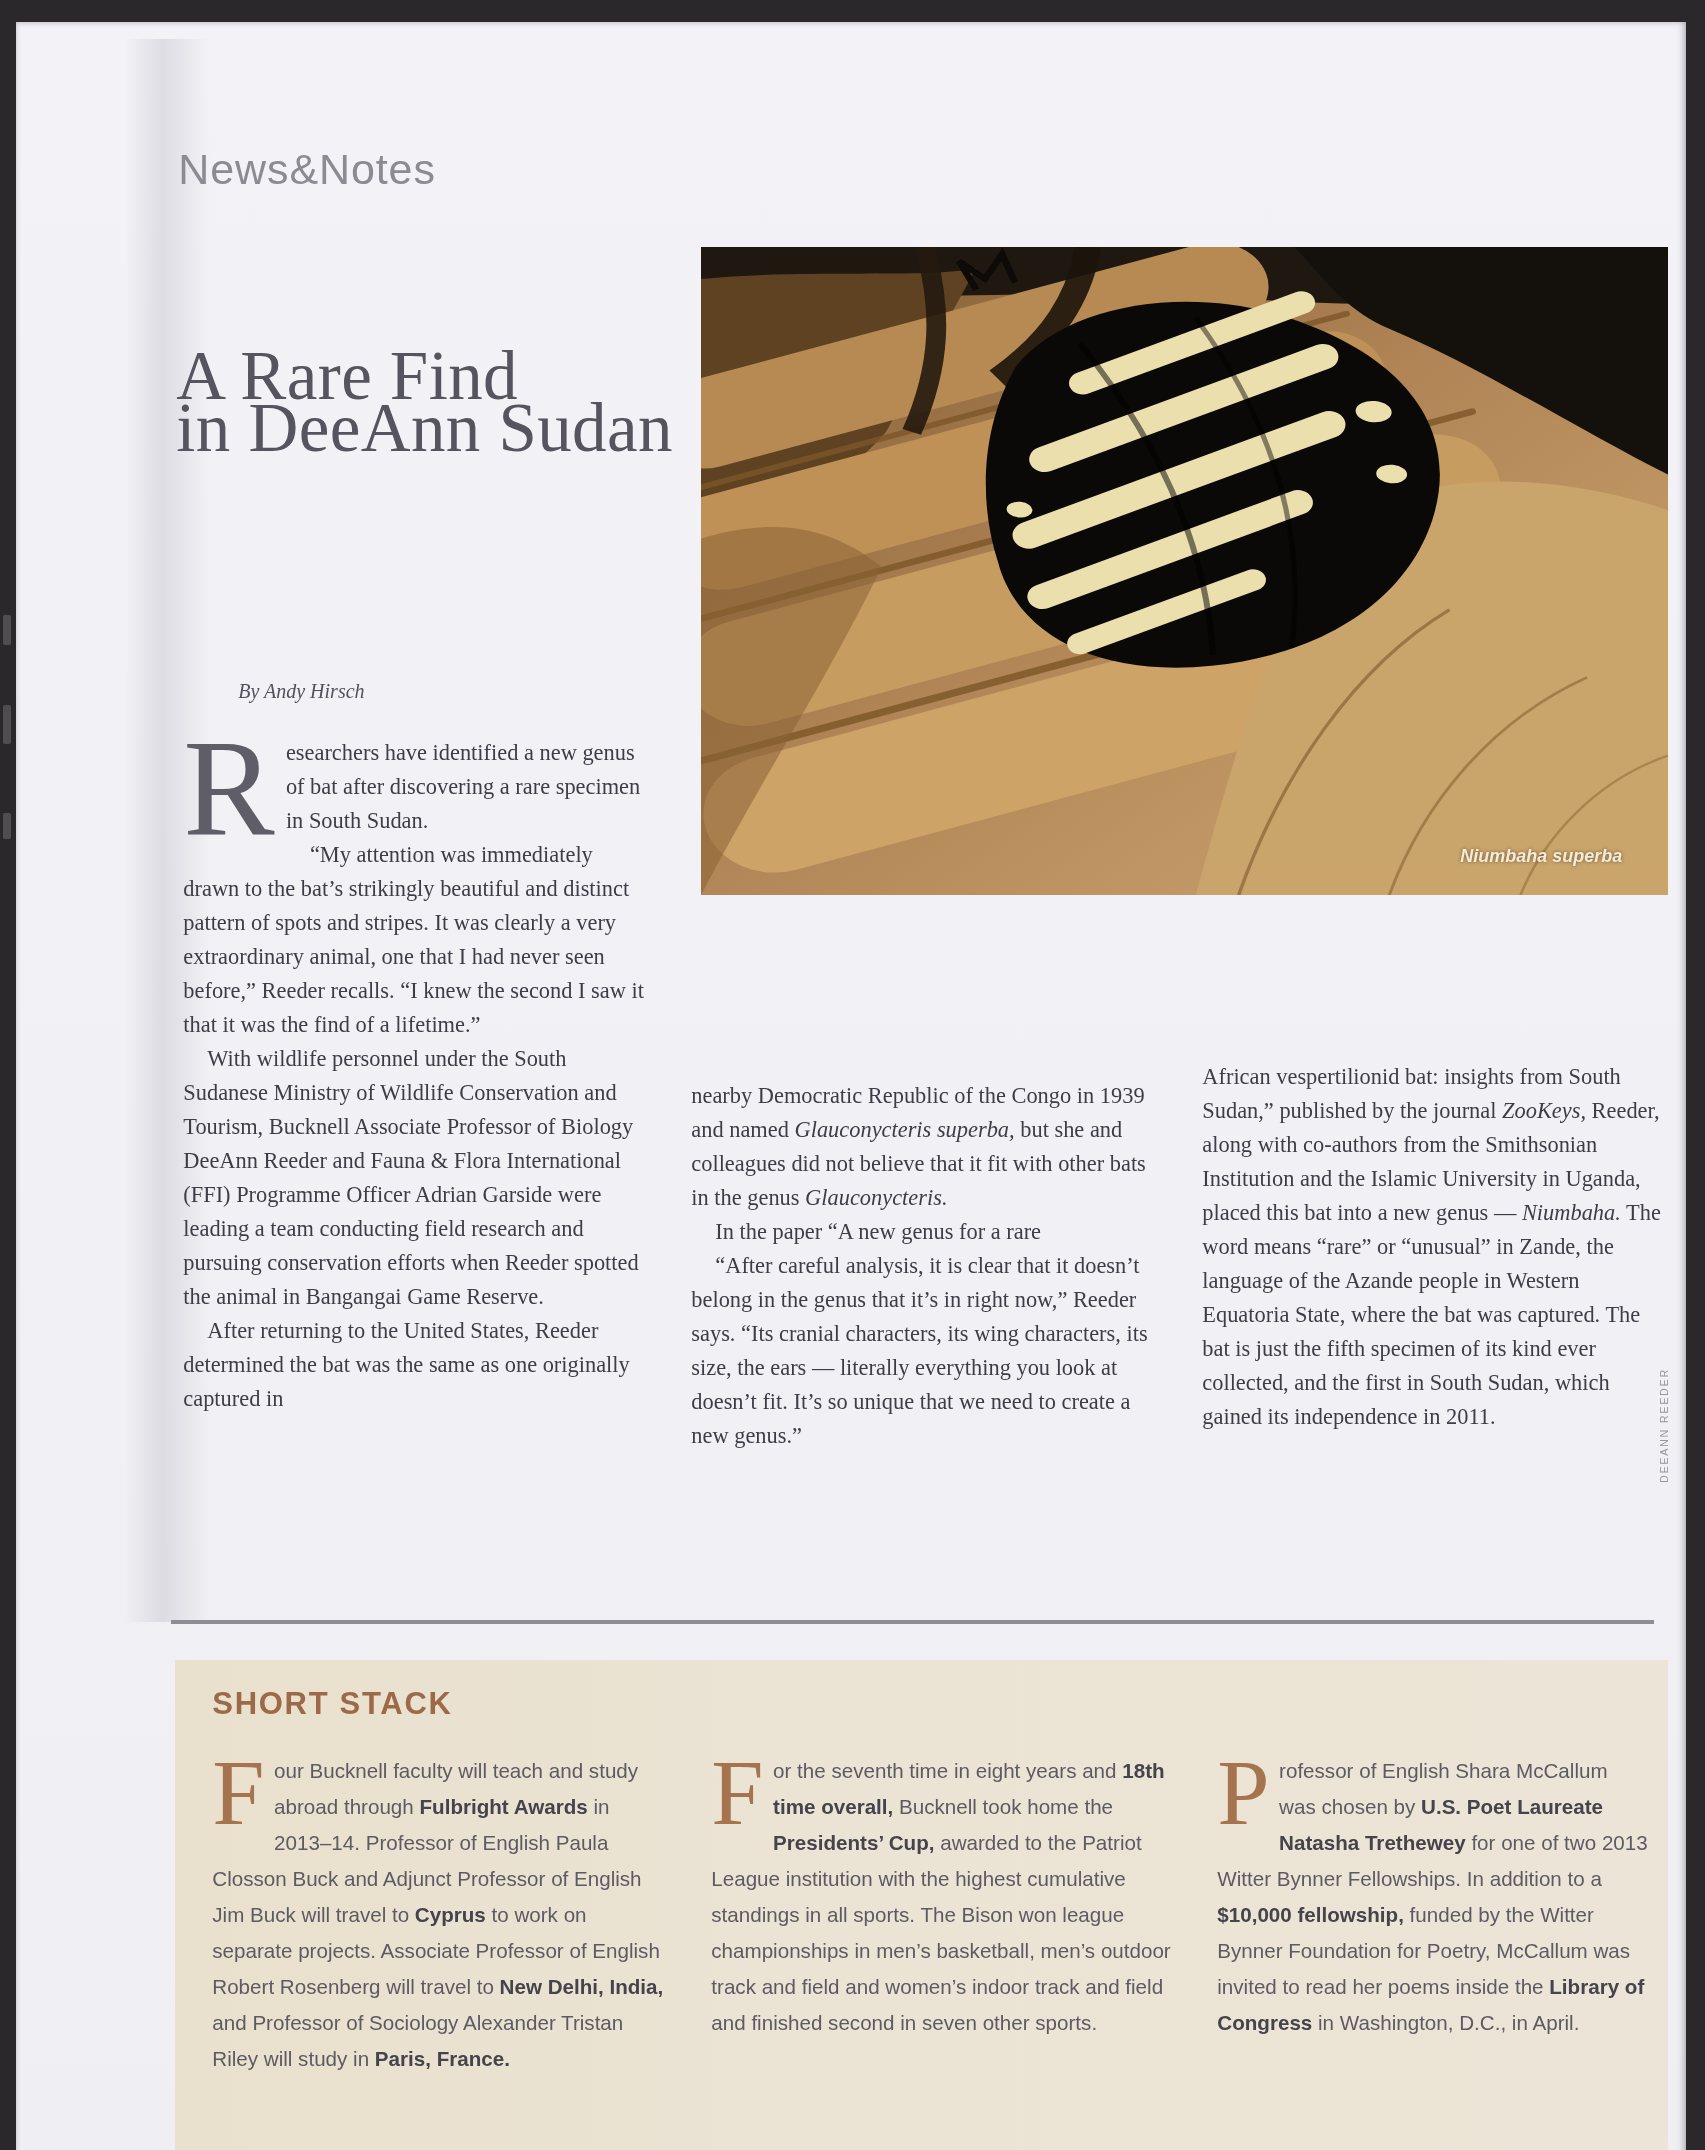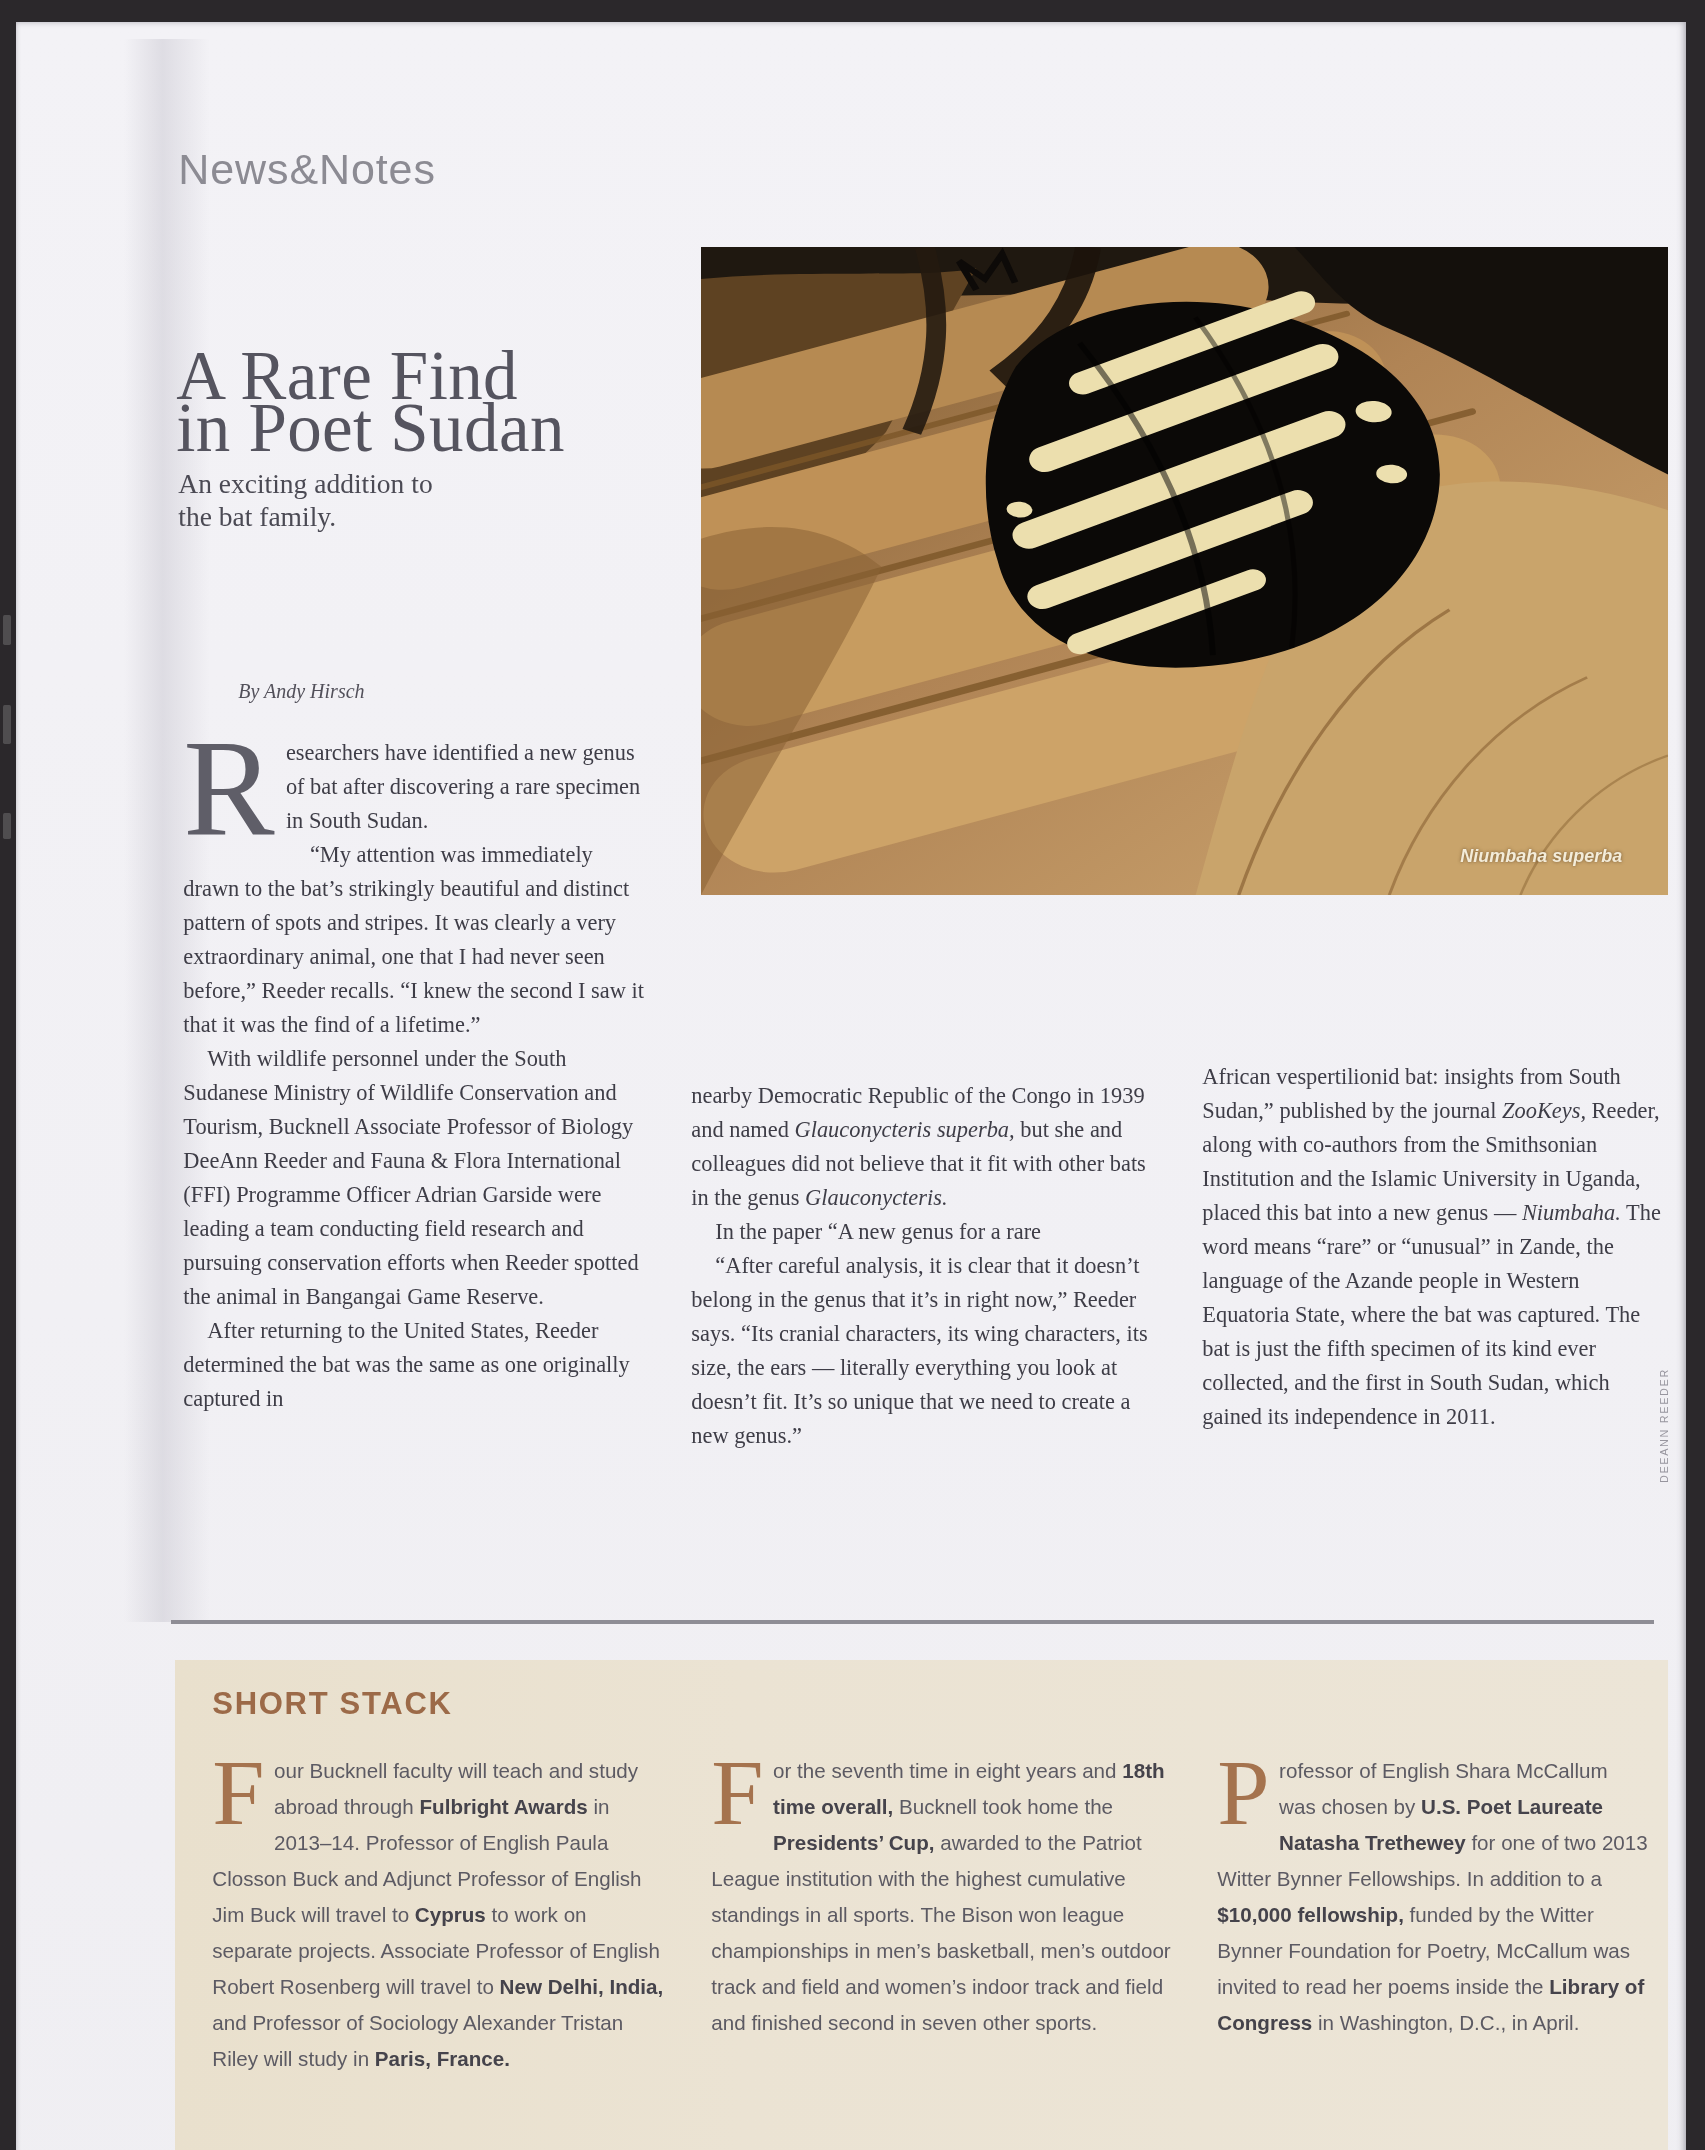--- a/index.html
+++ b/index.html
@@ -95,27 +95,23 @@
 <div class="spine-mark" style="left:2.6px;top:813px;height:26px;"></div>
 
 <div class="page">
 
   <div class="gutter-shade"></div>
 
   <div class="section-header">News&amp;Notes</div>
 
   <h1 class="headline" style="margin:0;font-weight:normal;">
     <span>A Rare Find</span><br>
-    <span>in Poet Sudan</span>
+    <span>in DeeAnn Sudan</span>
   </h1>
 
-  <div class="deck">
-    <span>An exciting addition to</span><br>
-    <span>the bat family.</span>
-  </div>
 
   <div class="byline">By Andy Hirsch</div>
 
   <div class="article-cols">
     <div class="col col-1">
         <p class="para"><span class="dc">R</span>esearchers have identified a new genus of bat after discovering a rare specimen in South Sudan.</p>
         <p class="para ind">“My attention was immediately drawn to the bat’s strikingly beautiful and distinct pattern of spots and stripes. It was clearly a very extraordinary animal, one that I had never seen before,” Reeder recalls. “I knew the second I saw it that it was the find of a lifetime.”</p>
         <p class="para ind">With wildlife personnel under the South Sudanese Ministry of Wildlife Conservation and Tourism, Bucknell Associate Professor of Biology DeeAnn Reeder and Fauna &amp; Flora International (FFI) Programme Officer Adrian Garside were leading a team conducting field research and pursuing conservation efforts when Reeder spotted the animal in Bangangai Game Reserve.</p>
         <p class="para ind">After returning to the United States, Reeder determined the bat was the same as one originally captured in</p>
       </div>

